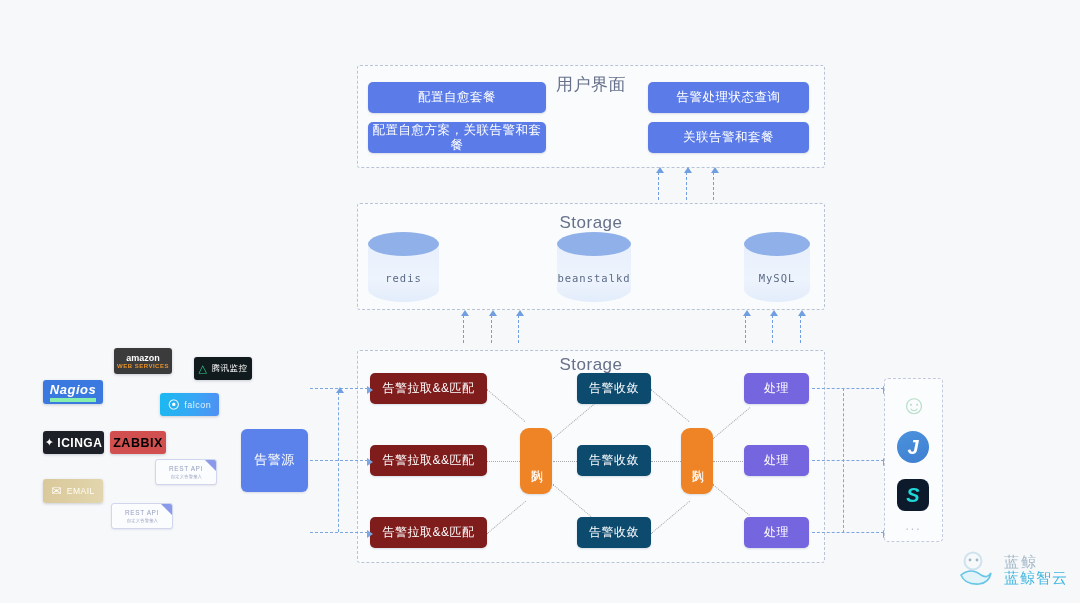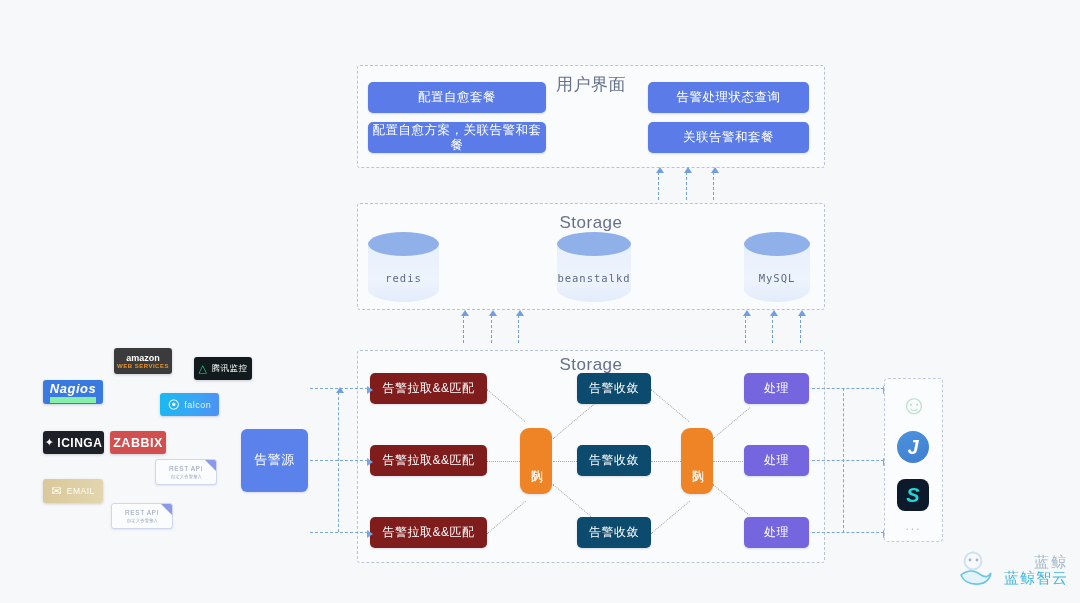--- a/index.html
+++ b/index.html
@@ -72,31 +72,31 @@
   }
   .diag{position:absolute;transform-origin:0 0;height:0;border-top:1px dotted #a9a9ad;}
 
   
   .badge{
     position:absolute;display:flex;align-items:center;justify-content:center;
     border-radius:3px;font-size:11px;font-weight:bold;letter-spacing:.5px;
     box-shadow:0 1px 3px rgba(40,50,80,.22);overflow:hidden;
   }
   .badge.nagios{background:#3a7ae0;color:#fff;font-size:13px;font-style:italic;}
-  .badge.nagios span{border-bottom:6px solid #86efac;padding-bottom:1px;}
+  .badge.nagios span{border-bottom:4px solid #86efac;padding-bottom:1px;}
   .badge.aws{background:#3b3b3b;color:#fff;flex-direction:column;gap:0;}
   .badge.aws .a1{font-size:9px;color:#fff;letter-spacing:0;line-height:1;}
   .badge.aws .a2{font-size:6px;color:#e9932a;letter-spacing:.5px;line-height:1;}
   .badge.tencent{background:#111a1c;color:#fff;gap:4px;font-size:8.5px;font-weight:normal;}
   .badge.tencent .pulse{color:#2ecf8f;font-size:11px;}
   .badge.falcon{background:linear-gradient(100deg,#19b9f0 0%,#3aa5f5 60%,#4f8ff3 100%);color:#dff1ff;font-size:9px;font-weight:normal;gap:4px;}
   .badge.falcon .fi{font-size:12px;color:#fff;}
   .badge.icinga{background:#1d2127;color:#fff;font-size:12px;gap:3px;}
   .badge.icinga .dots{color:#fff;font-size:11px;}
-  .badge.zabbix{background:#d24f4f;color:#ffffff;font-size:12.5px;}
+  .badge.zabbix{background:#d24f4f;color:#000000;font-size:12.5px;}
   .badge.email{background:linear-gradient(100deg,#d9c89a 0%,#e3d6ae 100%);color:#fffdf5;font-size:8.5px;gap:5px;font-weight:normal;}
   .badge.email .env{font-size:12px;}
   .badge.rest{
     background:#fbfcfe;border:1px solid #cfd6ee;color:#98a1bd;
     flex-direction:column;font-weight:normal;gap:2px;box-shadow:0 1px 2px rgba(90,100,140,.12);
   }
   .badge.rest .r1{font-size:6.5px;letter-spacing:.6px;}
   .badge.rest .r2{font-size:4.5px;letter-spacing:.2px;transform:scale(.95);}
   .badge.rest .corner{
     position:absolute;right:0;top:0;width:0;height:0;
@@ -115,21 +115,21 @@
   .nicon.slack{
     width:32px;height:32px;border-radius:8px;background:#0d1a2b;
     color:#1fd8d8;font-size:20px;font-weight:bold;font-style:italic;
   }
   .ndots{position:absolute;color:#b6bdcc;font-size:12px;letter-spacing:2px;text-align:center;width:100%;}
 
   
   .wm{position:absolute;display:flex;align-items:center;gap:6px;}
   .wm .whale{width:40px;height:38px;position:relative;}
   .wm .txt{display:flex;flex-direction:column;line-height:1.05;}
-  .wm .t1{font-size:15px;color:#9fb6c6;letter-spacing:2px;text-align:right;}
+  .wm .t1{font-size:15px;color:#9fb6c6;letter-spacing:2px;}
   .wm .t2{font-size:15px;color:#3fb6e0;letter-spacing:1px;}
 </style>
 </head>
 <body>
 
 <div class="stage">
 
   <div class="group" style="left:357px;top:65px;width:466px;height:101px;">
     <div class="group-title" style="top:7px;">用户界面</div>
   </div>

